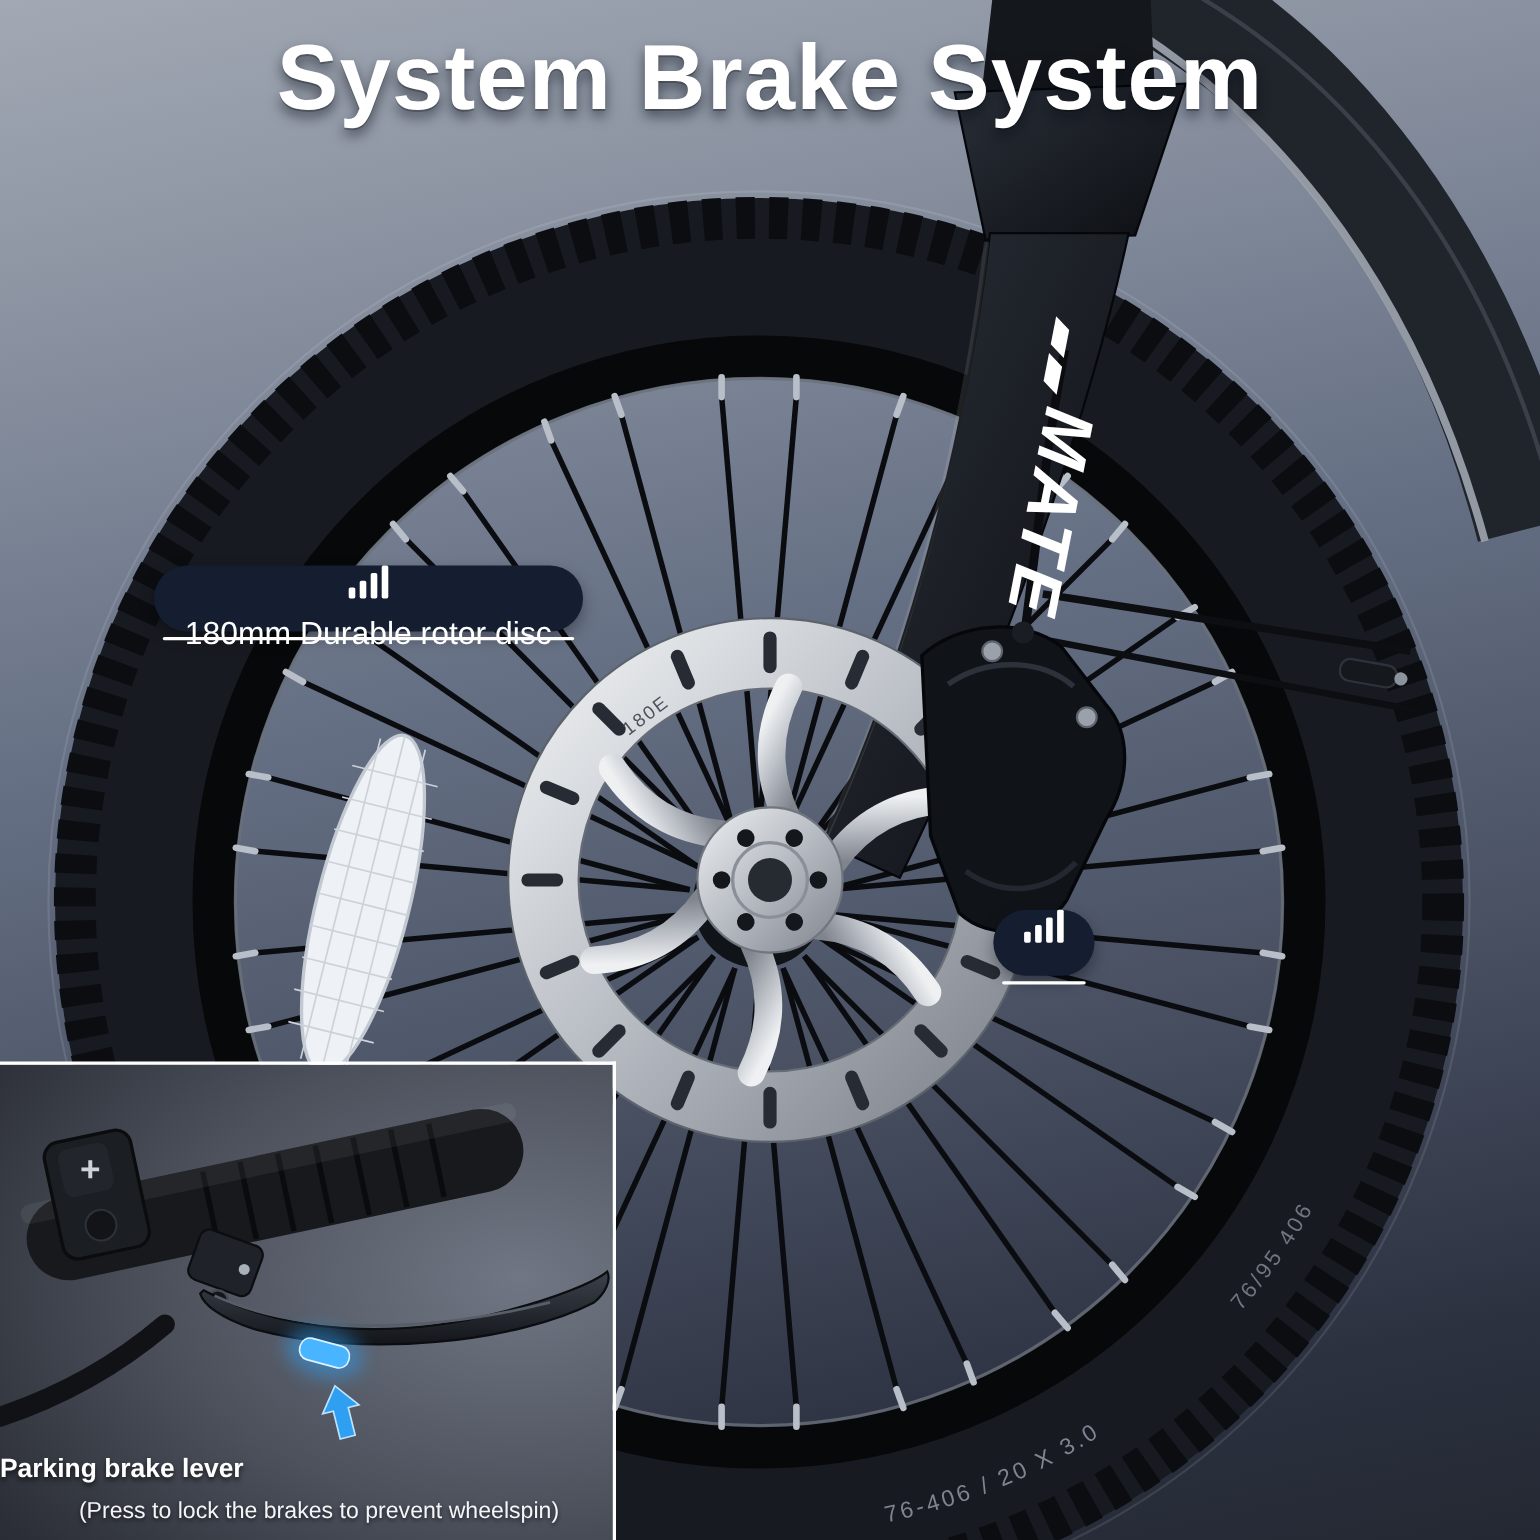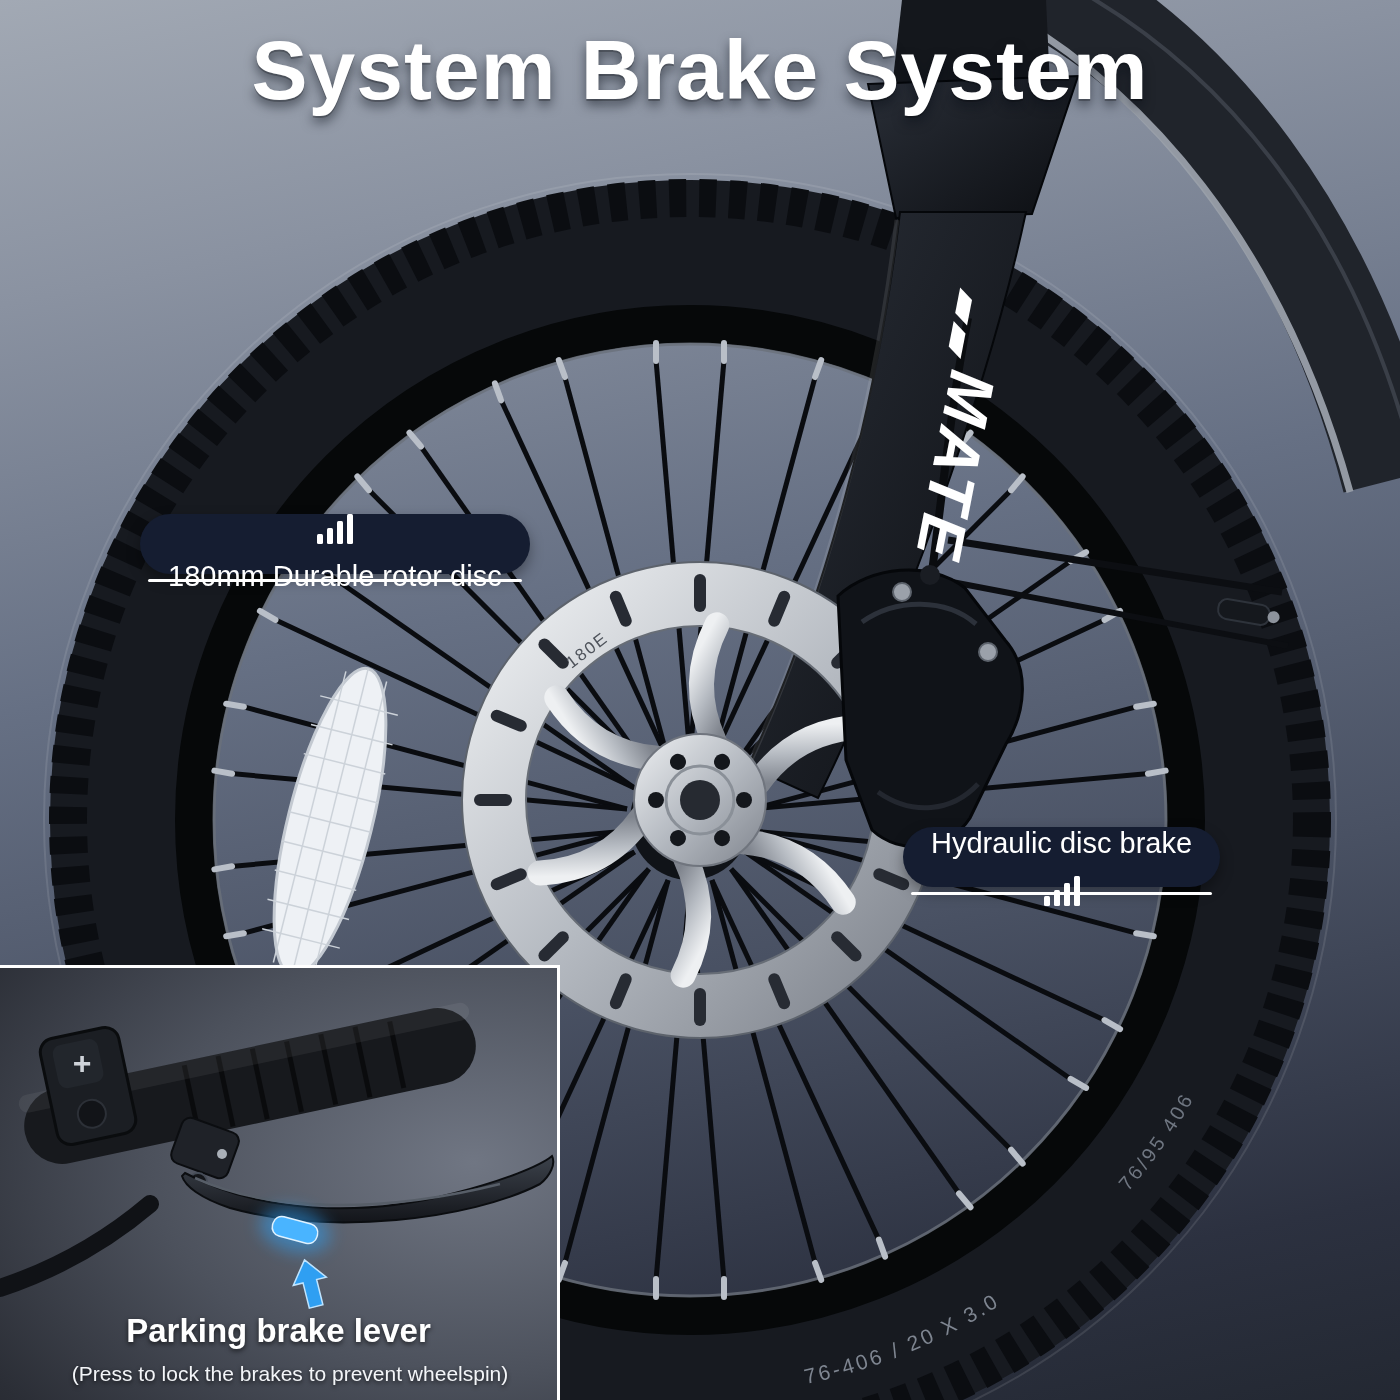--- a/index.html
+++ b/index.html
@@ -35,22 +35,22 @@
   .bars i:nth-child(3){height:23px;}
   .bars i:nth-child(4){height:30px;}
   .inset{
     position:absolute;left:0;top:965px;width:560px;height:435px;z-index:5;
     border-top:3px solid #fff;border-right:3px solid #fff;box-sizing:border-box;
     background:radial-gradient(130% 110% at 85% 45%,#707683 0%,#4c515c 45%,#2b2e36 80%,#1f2127 100%);
     overflow:hidden;
   }
   .inset svg{position:absolute;inset:0;}
   .inset-label{
-    position:absolute;left:0;right:0;bottom:50px;text-align:center;
-    font-size:33px;font-weight:bold;color:#fff;
+    position:absolute;left:0;right:0;bottom:50px;
+    font-size:24px;font-weight:bold;color:#fff;
     text-shadow:0 2px 5px rgba(0,0,0,.65);z-index:3;
   }
   .inset-sublabel{
     position:absolute;left:0;right:0;bottom:14px;text-align:center;
     font-size:21px;color:#f3f5f8;text-shadow:0 2px 4px rgba(0,0,0,.65);z-index:3;padding-left:23px;
   }
 </style>
 </head>
 <body>
 
@@ -229,21 +229,20 @@
     <span class="bars">
         <i></i>
         <i></i>
         <i></i>
         <i></i>
       </span>
     <span>180mm Durable rotor disc</span>
   </div>
 
   <div class="pill pill-hydraulic">
-    <span>Hydraulic disc brake</span>
     <span class="bars">
         <i></i>
         <i></i>
         <i></i>
         <i></i>
       </span>
   </div>
 
   <div class="inset">
     <svg viewBox="0 0 560 435" width="560" height="435">

